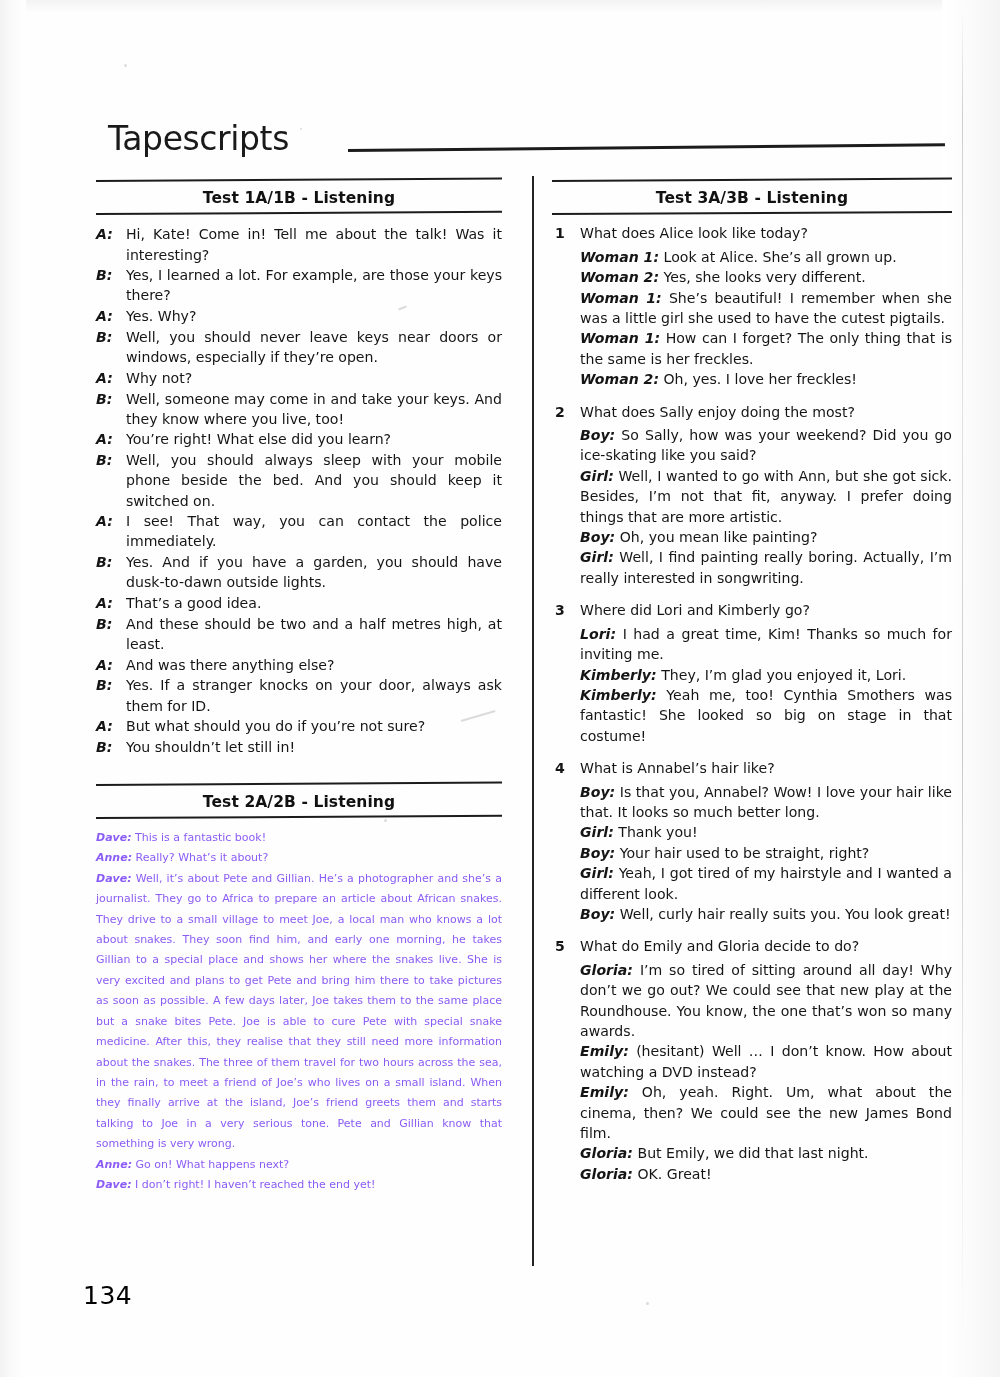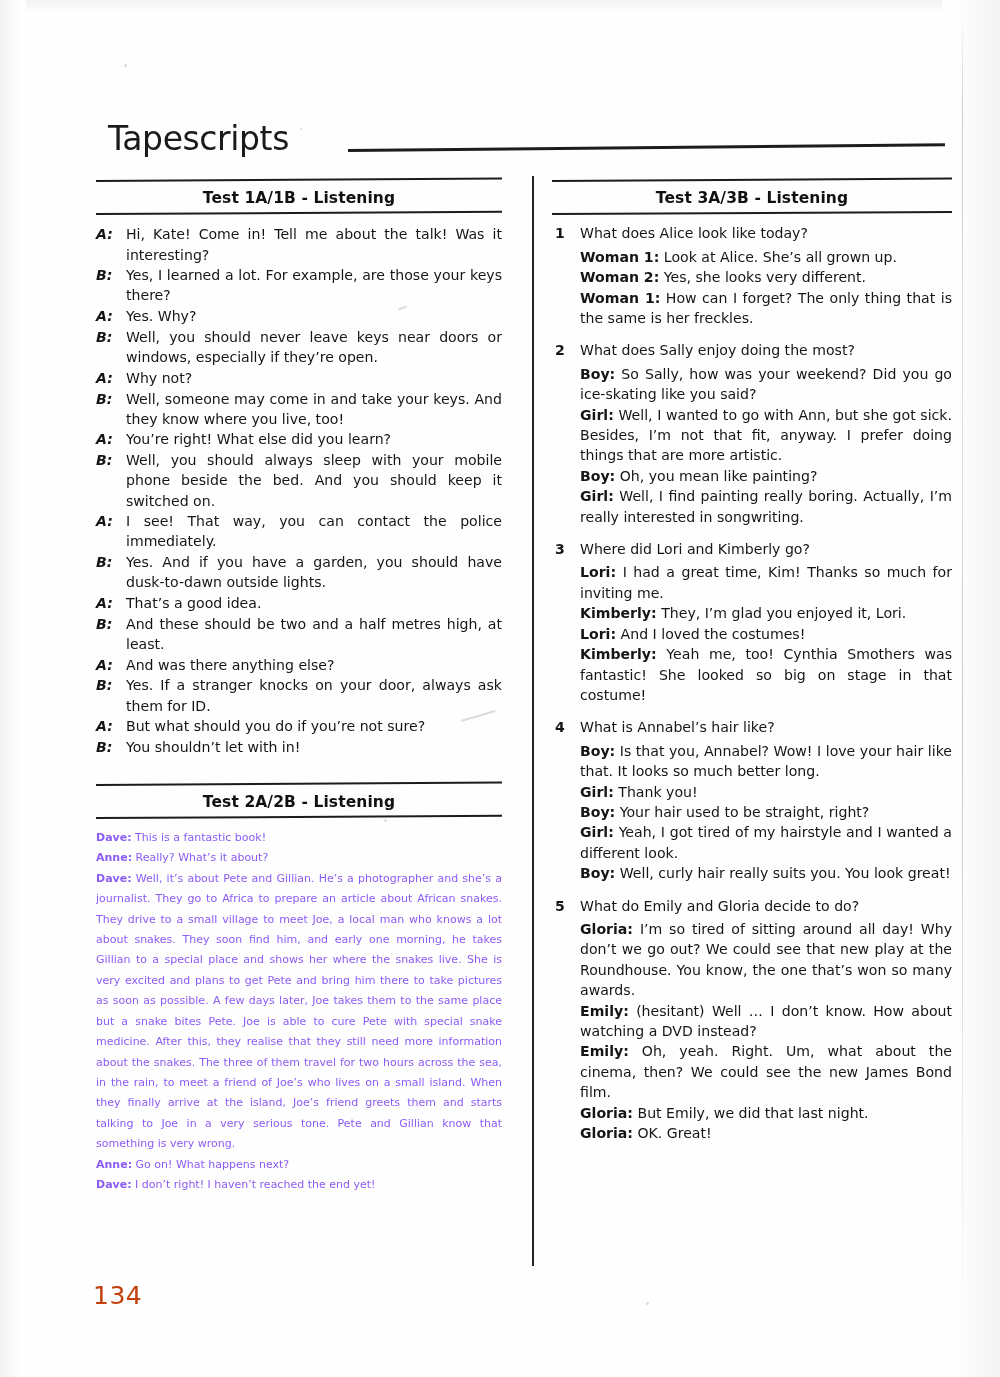--- a/index.html
+++ b/index.html
@@ -144,20 +144,21 @@
   
   .para-block {
     margin-top: 9px;
     font-size: 11px;
     line-height: 20.4px;
     text-align: justify;
     color: #8b5cf6;
   }
   .para-line { display: block; }
   .inline-spk {
+    font-style: italic;
     font-weight: bold;
   }
 
   
   .qitem { margin-bottom: 12px; }
   .qhead {
     position: relative;
     padding-left: 28px;
     font-size: 14.1px;
     line-height: 20.4px;
@@ -176,24 +177,24 @@
     font-size: 14.1px;
     line-height: 20.4px;
     text-align: justify;
     color: #151515;
   }
   .qbody .turn { display: block; }
 
   
   .page-number {
     position: absolute;
-    left: 93px;
+    left: 83px;
     top: 1281px;
     font-size: 25px;
-    color: #c2410c;
+    color: #000000;
     letter-spacing: 0.5px;
   }
 
   
   .speck { position: absolute; background: #dcdcdc; border-radius: 50%; pointer-events: none; }
   .smudge {
     position: absolute;
     pointer-events: none;
     background: rgba(140,140,145,0.30);
     height: 1.5px;
@@ -285,21 +286,21 @@
         <li class="dialog-line">
           <span class="spk">B:</span>
           <span class="utt">Yes. If a stranger knocks on your door, always ask them for ID.</span>
         </li>
         <li class="dialog-line">
           <span class="spk">A:</span>
           <span class="utt">But what should you do if you’re not sure?</span>
         </li>
         <li class="dialog-line">
           <span class="spk">B:</span>
-          <span class="utt">You shouldn’t let with in!</span>
+          <span class="utt">You shouldn’t let still in!</span>
         </li>
       </ul>
     </section>
 
     <div class="section-gap"></div>
 
     <section class="section-block">
       <div class="rule-short rule-tilt-a"></div>
       <div class="section-head">Test 2A/2B - Listening</div>
       <div class="rule-full rule-tilt-b"></div>
@@ -324,21 +325,23 @@
       <div style="height:8px;"></div>
 
       <div class="qitem">
         <div class="qhead">
           <span class="qnum">1</span>
           <span>What does Alice look like today?</span>
         </div>
         <div class="qbody">
           <span class="turn"><span class="inline-spk">Woman 1:</span> <span>Look at Alice. She’s all grown up.</span></span>
           <span class="turn"><span class="inline-spk">Woman 2:</span> <span>Yes, she looks very different.</span></span>
+          <span class="turn"><span class="inline-spk">Woman 1:</span> <span>She’s beautiful! I remember when she was a little girl she used to have the cutest pigtails.</span></span>
           <span class="turn"><span class="inline-spk">Woman 1:</span> <span>How can I forget? The only thing that is the same is her freckles.</span></span>
+          <span class="turn"><span class="inline-spk">Woman 2:</span> <span>Oh, yes. I love her freckles!</span></span>
         </div>
       </div>
 
       <div class="qitem">
         <div class="qhead">
           <span class="qnum">2</span>
           <span>What does Sally enjoy doing the most?</span>
         </div>
         <div class="qbody">
           <span class="turn"><span class="inline-spk">Boy:</span> <span>So Sally, how was your weekend? Did you go ice-skating like you said?</span></span>
@@ -349,21 +352,20 @@
       </div>
 
       <div class="qitem">
         <div class="qhead">
           <span class="qnum">3</span>
           <span>Where did Lori and Kimberly go?</span>
         </div>
         <div class="qbody">
           <span class="turn"><span class="inline-spk">Lori:</span> <span>I had a great time, Kim! Thanks so much for inviting me.</span></span>
           <span class="turn"><span class="inline-spk">Kimberly:</span> <span>They, I’m glad you enjoyed it, Lori.</span></span>
-          <span class="turn"><span class="inline-spk">Lori:</span> <span>And I loved the costumes!</span></span>
           <span class="turn"><span class="inline-spk">Kimberly:</span> <span>Yeah me, too! Cynthia Smothers was fantastic! She looked so big on stage in that costume!</span></span>
         </div>
       </div>
 
       <div class="qitem">
         <div class="qhead">
           <span class="qnum">4</span>
           <span>What is Annabel’s hair like?</span>
         </div>
         <div class="qbody">

